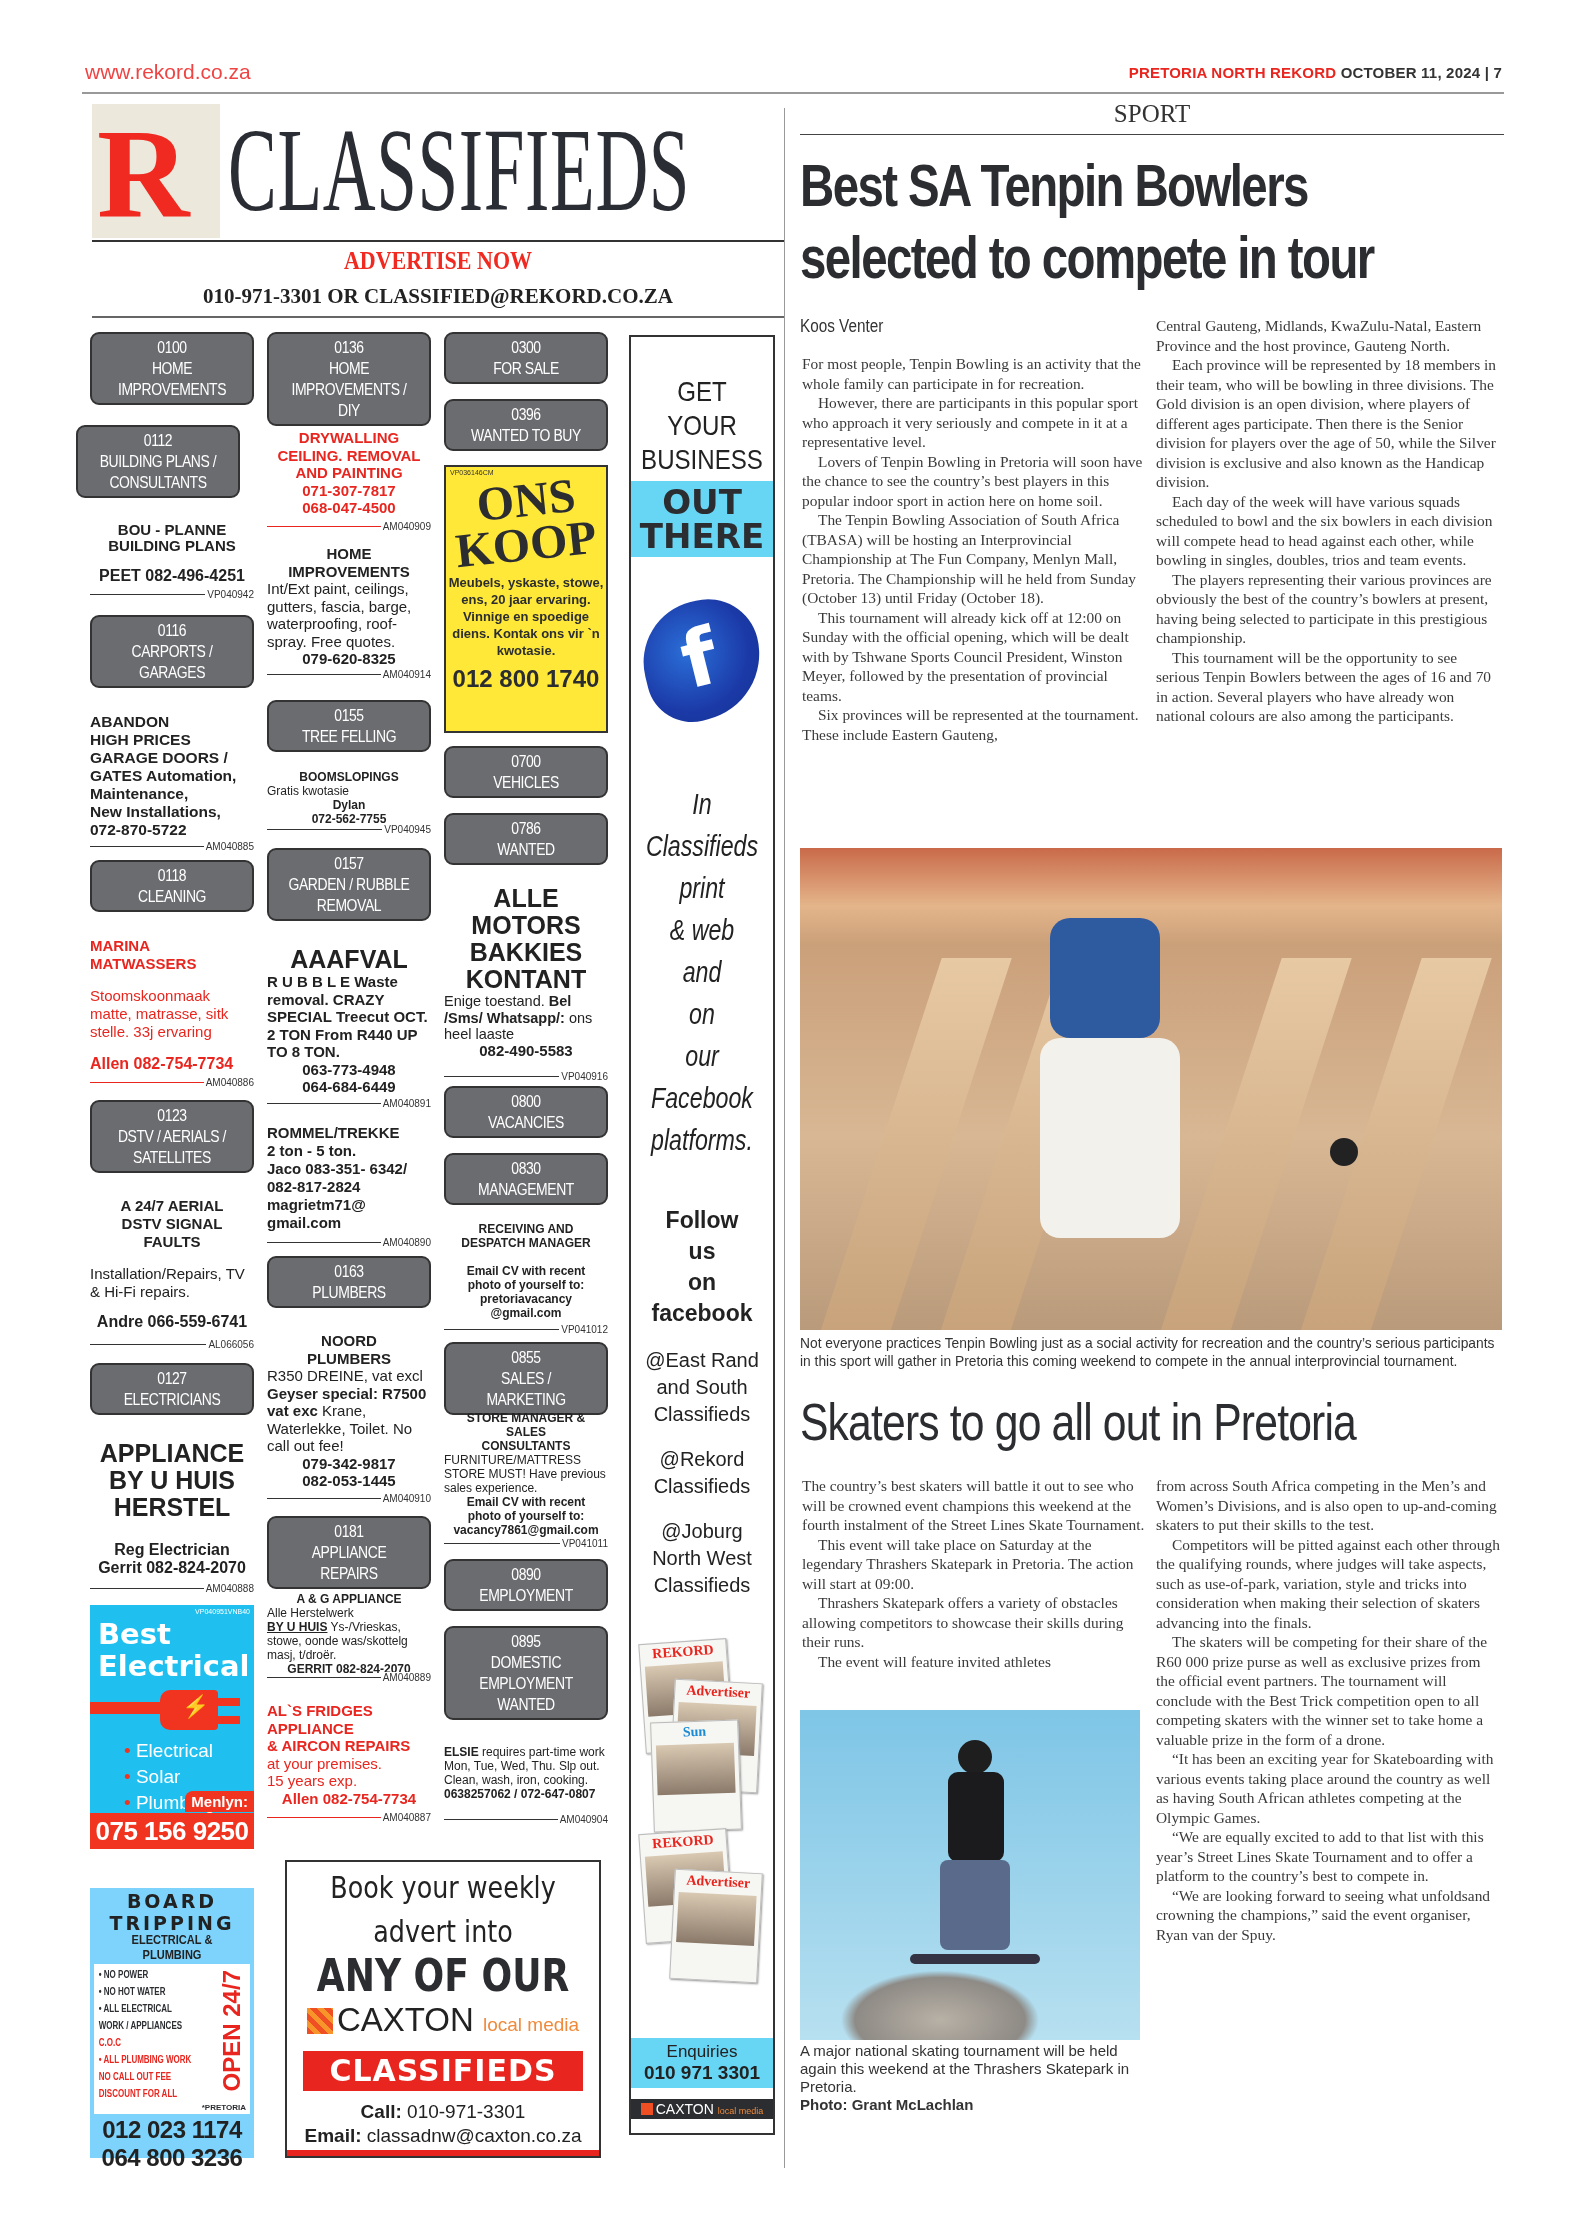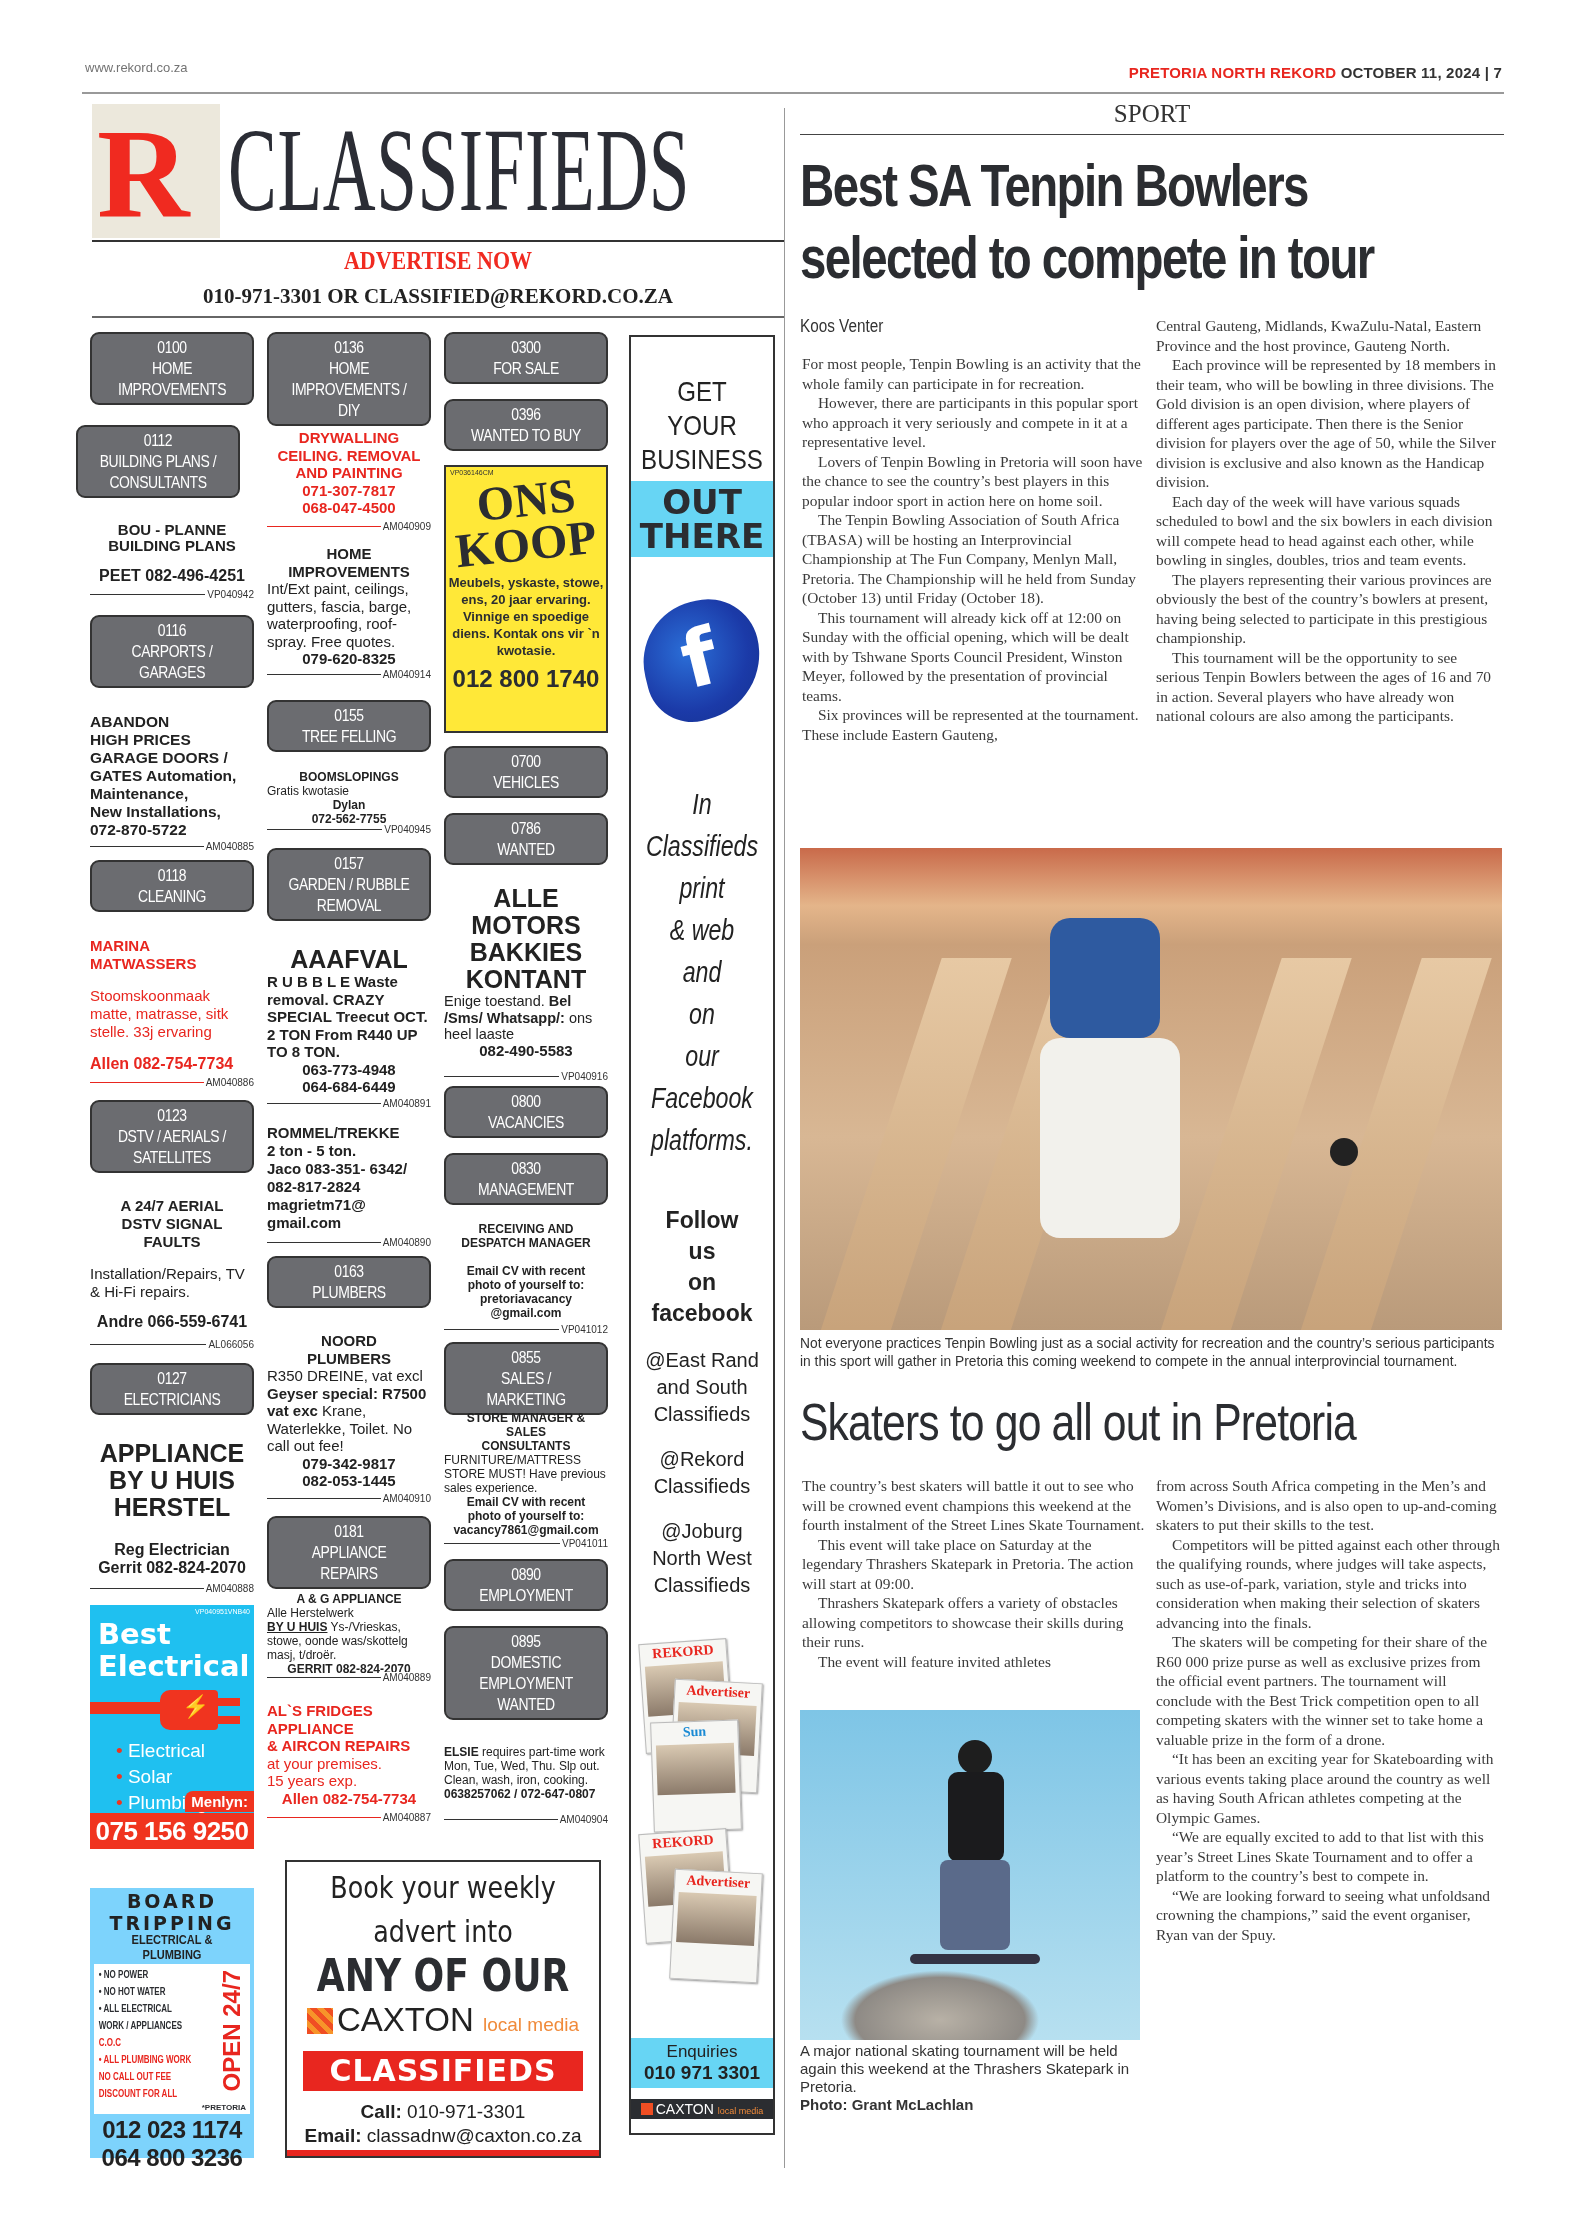--- a/index.html
+++ b/index.html
@@ -1,18 +1,18 @@
 <!DOCTYPE html>
 <html><head>
 <meta charset="utf-8">
 <style>
 *{box-sizing:border-box;margin:0;padding:0}
 body{width:1572px;height:2224px;background:#fff;position:relative;overflow:hidden;font-family:"Liberation Sans",sans-serif;color:#2b2d31}
 .abs{position:absolute}
-.site{left:85px;top:60px;font-size:13px;color:#737373}
+.site{left:85px;top:60px;font-size:21px;color:#ef4444}
 .folio{right:70px;top:64px;font-size:15px;font-weight:bold;color:#333;letter-spacing:.2px}
 .folio .pub{color:#e8261f}
 .topline{left:82px;top:92px;width:1422px;height:2px;background:#999}
 
 .mast{left:92px;top:104px;width:692px;height:134px}
 .rbox{position:absolute;left:0;top:0;width:128px;height:134px;background:#ece8dc}
 .rletter{position:absolute;left:5px;top:-6px;font-family:"Liberation Serif",serif;font-weight:bold;color:#f02a20;font-size:128px;line-height:150px}
 .mtitle{position:absolute;left:136px;top:-8px;font-family:"Liberation Serif",serif;color:#2b2d35;font-size:118px;line-height:150px;transform:scaleX(.62);transform-origin:left top;white-space:nowrap;letter-spacing:1px}
 .mline1{left:92px;top:240px;width:692px;height:2px;background:#333}
 .advnow{left:92px;top:248px;width:692px;text-align:center;font-family:"Liberation Serif",serif;font-weight:bold;color:#f02a20;font-size:22px;transform:scaleY(1.1)}
@@ -55,21 +55,21 @@
 .caxbar small{color:#f08a3a;font-size:9px}
 
 .bestel{left:90px;top:1605px;width:164px;height:244px;background:#1fc0f0}
 .bestel .vp{font-size:7px;color:#fff;text-align:right;padding:3px 4px}
 .bestel .t{font-family:"DejaVu Sans",sans-serif;font-weight:bold;color:#fff;font-size:29px;line-height:32px;padding-left:8px}
 .bestel .plug{position:relative;height:50px;margin-top:6px}
 .bestel .plug .cord{position:absolute;left:0;top:14px;width:70px;height:12px;background:#f0341f}
 .bestel .plug .head{position:absolute;left:70px;top:2px;width:58px;height:40px;background:#f0341f;border-radius:10px 4px 4px 10px}
 .bestel .plug .pin{position:absolute;left:128px;width:22px;height:8px;background:#f0341f}
 .bestel .plug .bolt{position:absolute;left:92px;top:6px;color:#fff;font-size:22px}
-.bestel .lst{color:#fff;font-size:19px;line-height:26px;padding-left:26px}
+.bestel .lst{color:#fff;font-size:19px;line-height:26px;padding-left:34px}
 .bestel .lst .dot{color:#f0341f}
 .bestel .daw{position:absolute;right:0;top:186px;background:#f0341f;color:#fff;font-weight:bold;font-size:15px;padding:2px 6px;border-radius:8px 0 0 0}
 .bestel .ph{position:absolute;left:0;right:0;bottom:0;height:36px;background:#f0341f;color:#fff;font-weight:bold;font-size:26px;line-height:36px;text-align:center;letter-spacing:-.5px}
 
 .board{left:90px;top:1888px;width:164px;height:270px;background:#7dd3fc}
 .board .t1{font-family:"DejaVu Sans",sans-serif;font-weight:bold;font-size:19px;line-height:18px;text-align:center;letter-spacing:3px;margin-top:4px;color:#222}
 .board .t2{font-size:13px;font-weight:bold;text-align:center;color:#222;transform:scaleX(.85)}
 .board .inner{margin:2px 4px;background:#fff;height:150px;position:relative}
 .board .inner ul{list-style:none;font-size:10px;line-height:17px;padding:2px 0 0 6px;font-weight:bold;transform:scaleX(.8);transform-origin:left}
 .board .inner .red{color:#e8261f}

